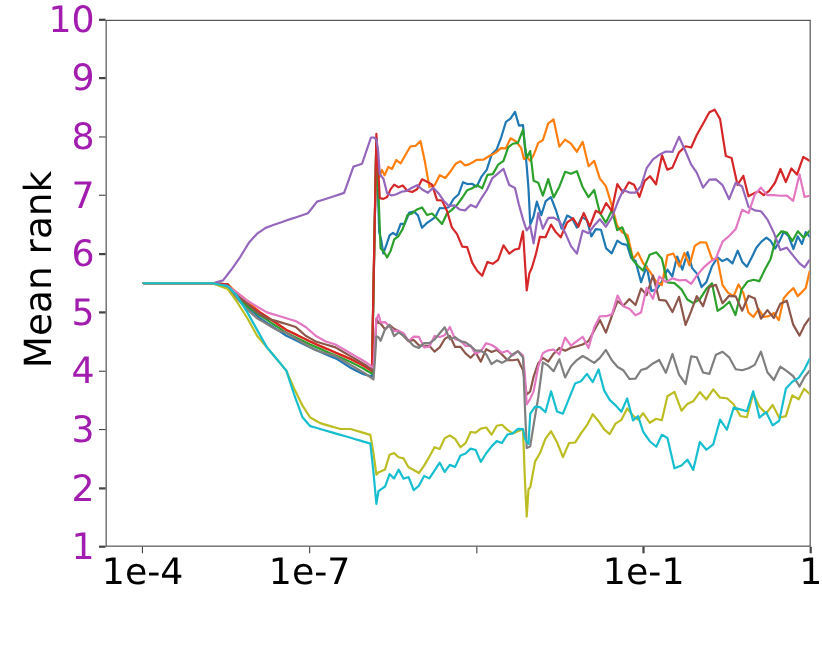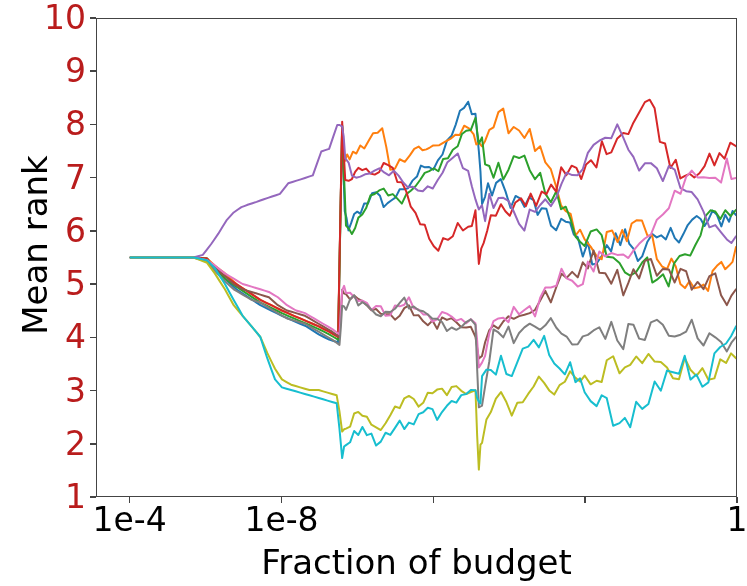--- a/index.html
+++ b/index.html
@@ -31,21 +31,21 @@
     top: 0;
     width: 100%;
     height: 100%;
     display: block;
   }
   .ytick-label {
     position: absolute;
     right: 0;
     text-align: right;
     font-size: 33px;
-    color: #b91c1c;
+    color: #a21caf;
     line-height: 1;
     white-space: nowrap;
   }
   #ytick-labels {
     position: absolute;
     left: 0px;
     top: 0px;
     width: 86px;
     height: 586px;
   }
@@ -124,33 +124,33 @@
         <polyline points="33.68,239.50 39.22,239.50 44.76,239.50 50.29,239.50 55.83,239.50 61.37,239.50 66.90,239.50 72.44,239.50 78.50,239.50 84.56,239.50 90.63,239.50 96.69,239.50 103.53,240.83 110.38,242.16 114.26,244.82 118.15,247.48 123.23,251.47 128.31,255.47 132.71,258.13 137.12,260.79 141.60,263.45 146.09,266.11 150.57,267.44 155.05,268.77 159.45,270.10 163.85,271.43 168.14,272.76 172.43,274.09 176.93,276.76 181.43,279.42 186.01,283.41 190.59,287.40 195.14,290.06 199.70,292.72 204.17,294.05 208.63,295.38 213.18,298.04 217.73,300.71 222.26,303.37 226.79,306.03 231.39,308.69 235.99,311.35 239.61,314.01 243.24,316.67 244.59,294.05 245.93,272.46 247.85,267.94 249.77,275.18 253.86,274.91 257.95,279.15 262.08,283.20 266.21,282.78 270.73,285.06 275.25,292.23 279.97,288.25 284.69,288.48 289.46,298.03 294.22,297.39 298.94,287.63 303.66,288.55 308.27,286.96 312.87,279.44 317.75,290.53 322.63,291.79 327.24,296.67 331.84,296.41 336.51,303.96 341.18,301.62 346.09,294.25 350.99,295.89 355.73,298.85 360.46,302.91 365.41,301.15 370.36,305.46 375.01,301.40 379.66,305.60 381.36,322.84 383.05,350.01 386.19,345.08 389.33,338.22 393.55,315.60 397.76,303.31 402.65,300.72 407.55,299.98 412.79,304.40 418.04,289.03 423.39,296.54 428.75,292.28 434.07,288.36 439.39,298.65 444.57,279.91 449.75,269.62 455.26,269.58 460.77,267.93 465.92,250.77 471.07,260.48 476.65,262.81 482.22,268.65 487.31,266.28 492.39,243.64 498.14,253.63 503.88,233.46 509.90,238.38 515.91,235.01 521.92,236.87 527.93,236.54 533.01,240.06 538.09,232.56 543.84,225.74 549.59,220.45 555.60,216.55 561.61,201.54 567.62,196.33 573.63,190.02 579.49,172.43 585.35,175.49 590.98,158.56 596.60,152.18 602.50,159.10 608.41,158.97 614.33,159.63 620.25,159.44 626.03,164.28 631.82,140.10 636.41,160.69 641.00,159.67" fill="none" stroke="#e377c2" stroke-width="2" stroke-linejoin="round" stroke-linecap="round"></polyline>
         <polyline points="33.68,239.50 39.22,239.50 44.76,239.50 50.29,239.50 55.83,239.50 61.37,239.50 66.90,239.50 72.44,239.50 78.50,239.50 84.56,239.50 90.63,239.50 96.69,239.50 103.53,241.63 110.38,243.76 114.26,248.28 118.15,252.81 123.23,258.13 128.31,263.45 132.71,267.44 137.12,271.43 141.60,274.09 146.09,276.76 150.57,279.42 155.05,282.08 159.45,283.41 163.85,284.74 168.14,287.40 172.43,290.06 176.93,292.72 181.43,295.38 186.01,298.04 190.59,300.71 195.14,302.04 199.70,303.37 204.17,304.70 208.63,306.03 213.18,308.69 217.73,311.35 222.26,314.01 226.79,316.67 231.39,319.33 235.99,321.99 239.61,324.66 243.24,327.32 244.59,310.02 245.93,287.86 247.85,288.71 249.77,291.99 253.86,281.43 257.95,277.41 262.08,287.69 266.21,284.33 270.73,287.18 275.25,291.85 279.97,296.75 284.69,298.47 289.46,294.03 294.22,294.20 298.94,291.01 303.66,285.17 308.27,279.71 312.87,290.69 317.75,288.70 322.63,292.46 327.24,293.53 331.84,296.77 336.51,300.93 341.18,300.98 346.09,304.31 350.99,313.36 355.73,309.80 360.46,312.16 365.41,309.29 370.36,304.33 375.01,301.62 379.66,307.27 381.36,351.94 383.05,389.96 386.19,388.34 389.33,368.84 393.55,343.69 397.76,311.73 402.65,314.75 407.55,319.76 412.79,308.92 418.04,325.52 423.39,315.35 428.75,309.65 434.07,305.93 439.39,308.95 444.57,312.13 449.75,307.57 455.26,300.39 460.77,310.04 465.92,315.91 471.07,318.87 476.65,326.89 482.22,326.58 487.31,318.71 492.39,317.19 498.14,312.74 503.88,309.54 509.90,321.26 515.91,304.09 521.92,322.84 527.93,331.46 533.01,306.24 538.09,307.02 543.84,320.97 549.59,322.27 555.60,304.67 561.61,302.06 567.62,307.10 573.63,318.03 579.49,318.89 585.35,317.03 590.98,313.99 596.60,301.95 602.50,320.71 608.41,327.86 614.33,315.53 620.25,319.67 626.03,324.29 631.82,333.80 636.41,325.09 641.00,319.33" fill="none" stroke="#7f7f7f" stroke-width="2" stroke-linejoin="round" stroke-linecap="round"></polyline>
         <polyline points="33.68,239.50 39.22,239.50 44.76,239.50 50.29,239.50 55.83,239.50 61.37,239.50 66.90,239.50 72.44,239.50 78.50,239.50 84.56,239.50 90.63,239.50 96.69,239.50 103.53,242.16 110.38,244.82 114.26,250.14 118.15,255.47 123.23,263.45 128.31,271.43 132.71,279.42 137.12,287.40 141.60,292.72 146.09,298.04 150.57,303.37 155.05,308.69 159.45,314.01 163.85,319.33 167.32,327.32 170.80,335.30 174.68,343.28 178.57,351.27 182.04,356.59 185.51,361.91 190.12,364.57 194.73,367.23 199.27,368.56 203.82,369.89 208.47,371.23 213.12,372.56 217.77,372.56 222.41,372.56 226.82,373.89 231.22,375.22 235.83,376.55 240.43,377.88 243.18,393.84 245.93,414.25 247.85,412.00 249.77,411.34 253.86,409.43 257.95,396.10 262.08,394.57 266.21,398.37 270.73,399.43 275.25,407.43 279.97,409.98 284.69,412.76 289.46,405.98 294.22,397.91 298.94,389.17 303.66,390.79 308.27,380.87 312.87,378.48 317.75,381.62 322.63,389.23 327.24,385.44 331.84,375.27 336.51,375.82 341.18,372.15 346.09,371.18 350.99,377.77 355.73,369.55 360.46,368.66 365.41,373.36 370.36,376.57 375.01,374.55 379.66,372.88 381.36,418.66 383.05,452.48 384.66,427.50 386.26,425.67 390.67,402.10 395.07,394.72 400.15,381.28 405.23,374.59 410.65,384.62 416.07,398.26 421.57,385.40 427.08,384.91 432.53,376.53 437.97,369.04 443.25,359.06 448.54,365.40 453.62,372.96 458.70,377.16 464.01,367.67 469.32,364.28 474.65,353.80 479.99,360.37 484.58,364.10 489.17,358.05 495.18,366.85 501.19,363.25 506.28,364.52 511.36,342.70 517.76,338.63 524.16,355.83 529.52,349.81 534.88,347.31 540.89,338.87 546.90,345.60 553.14,336.35 559.38,343.99 565.58,344.49 571.78,349.99 577.79,360.68 583.80,361.81 589.55,340.39 595.29,352.22 601.31,358.39 607.32,350.63 613.33,362.29 619.34,360.86 625.20,341.82 631.05,345.41 636.03,335.78 641.00,340.62" fill="none" stroke="#bcbd22" stroke-width="2" stroke-linejoin="round" stroke-linecap="round"></polyline>
         <polyline points="33.68,239.50 39.22,239.50 44.76,239.50 50.29,239.50 55.83,239.50 61.37,239.50 66.90,239.50 72.44,239.50 78.50,239.50 84.56,239.50 90.63,239.50 96.69,239.50 103.53,240.83 110.38,242.16 114.26,246.15 118.15,250.14 123.23,258.13 128.31,266.11 132.71,274.09 137.12,282.08 141.60,290.06 146.09,298.04 150.57,303.37 155.05,308.69 159.45,314.01 163.85,319.33 167.32,329.98 170.80,340.62 174.68,351.27 178.57,361.91 182.04,365.90 185.51,369.89 190.12,371.23 194.73,372.56 199.27,373.89 203.82,375.22 208.47,376.55 213.12,377.88 217.77,379.21 222.41,380.54 226.82,381.87 231.22,383.20 235.83,384.53 240.43,385.86 243.18,411.14 245.93,440.92 247.85,429.37 249.77,427.90 253.86,425.07 257.95,413.74 262.08,417.76 266.21,409.65 270.73,417.91 275.25,416.38 279.97,428.36 284.69,424.39 289.46,415.46 294.22,417.63 298.94,410.58 303.66,403.33 308.27,411.77 312.87,405.29 317.75,407.12 322.63,396.82 327.24,394.86 331.84,390.44 336.51,391.77 341.18,402.57 346.09,394.71 350.99,388.40 355.73,383.62 360.46,385.26 365.41,377.68 370.36,376.57 375.01,372.50 379.66,372.68 381.36,380.90 383.05,384.21 384.66,386.15 386.26,358.62 390.67,352.09 395.07,352.58 400.15,357.11 405.23,338.15 410.65,356.52 416.07,358.57 421.57,344.74 427.08,331.07 432.53,328.97 437.97,322.19 443.25,329.79 448.54,318.14 453.62,337.31 458.70,345.98 464.01,350.97 469.32,356.80 474.65,344.65 479.99,364.67 484.58,360.82 489.17,374.88 495.18,383.72 501.19,388.74 506.28,377.83 511.36,380.76 517.76,408.48 524.16,405.84 529.52,400.55 534.88,409.88 540.89,384.40 546.90,391.49 553.14,386.54 559.38,363.96 565.58,373.24 571.78,353.08 577.79,354.67 583.80,356.30 589.55,338.18 595.29,362.14 601.31,357.08 607.32,369.26 613.33,364.89 619.34,335.76 625.20,329.37 631.05,325.85 636.03,318.63 641.00,308.69" fill="none" stroke="#17becf" stroke-width="2" stroke-linejoin="round" stroke-linecap="round"></polyline>
       </svg>
   </div>
 
   <div id="xtick-labels"></div>
 
   <div id="ylabel">Mean rank</div>
-  <div id="xlabel">Fraction of budget</div>
 
 <div class="ytick-mark" style="top: 496.2px;"></div>
     <div class="ytick-mark" style="top: 442.978px;"></div>
     <div class="ytick-mark" style="top: 389.756px;"></div>
     <div class="ytick-mark" style="top: 336.533px;"></div>
     <div class="ytick-mark" style="top: 283.311px;"></div>
     <div class="ytick-mark" style="top: 230.089px;"></div>
     <div class="ytick-mark" style="top: 176.867px;"></div>
     <div class="ytick-mark" style="top: 123.644px;"></div>
     <div class="ytick-mark" style="top: 70.4222px;"></div>
     <div class="ytick-mark" style="top: 17.2px;"></div>
     <div class="xtick-label" style="left: 129.683px; top: 503px;">1e-4</div>
     <div class="xtick-mark" style="left: 128.883px;"></div>
-    <div class="xtick-label" style="left: 281.512px; top: 503px;">1e-8</div>
+    <div class="xtick-label" style="left: 281.512px; top: 503px;">1e-7</div>
     <div class="xtick-mark" style="left: 280.712px;"></div>
     <div class="xtick-mark" style="left: 432.542px;"></div>
+    <div class="xtick-label" style="left: 585.171px; top: 503px;">1e-1</div>
     <div class="xtick-mark" style="left: 584.371px;"></div>
     <div class="xtick-label" style="left: 737px; top: 503px;">1</div>
     <div class="xtick-mark" style="left: 736.2px;"></div>
   </div>
 
 </body></html>

